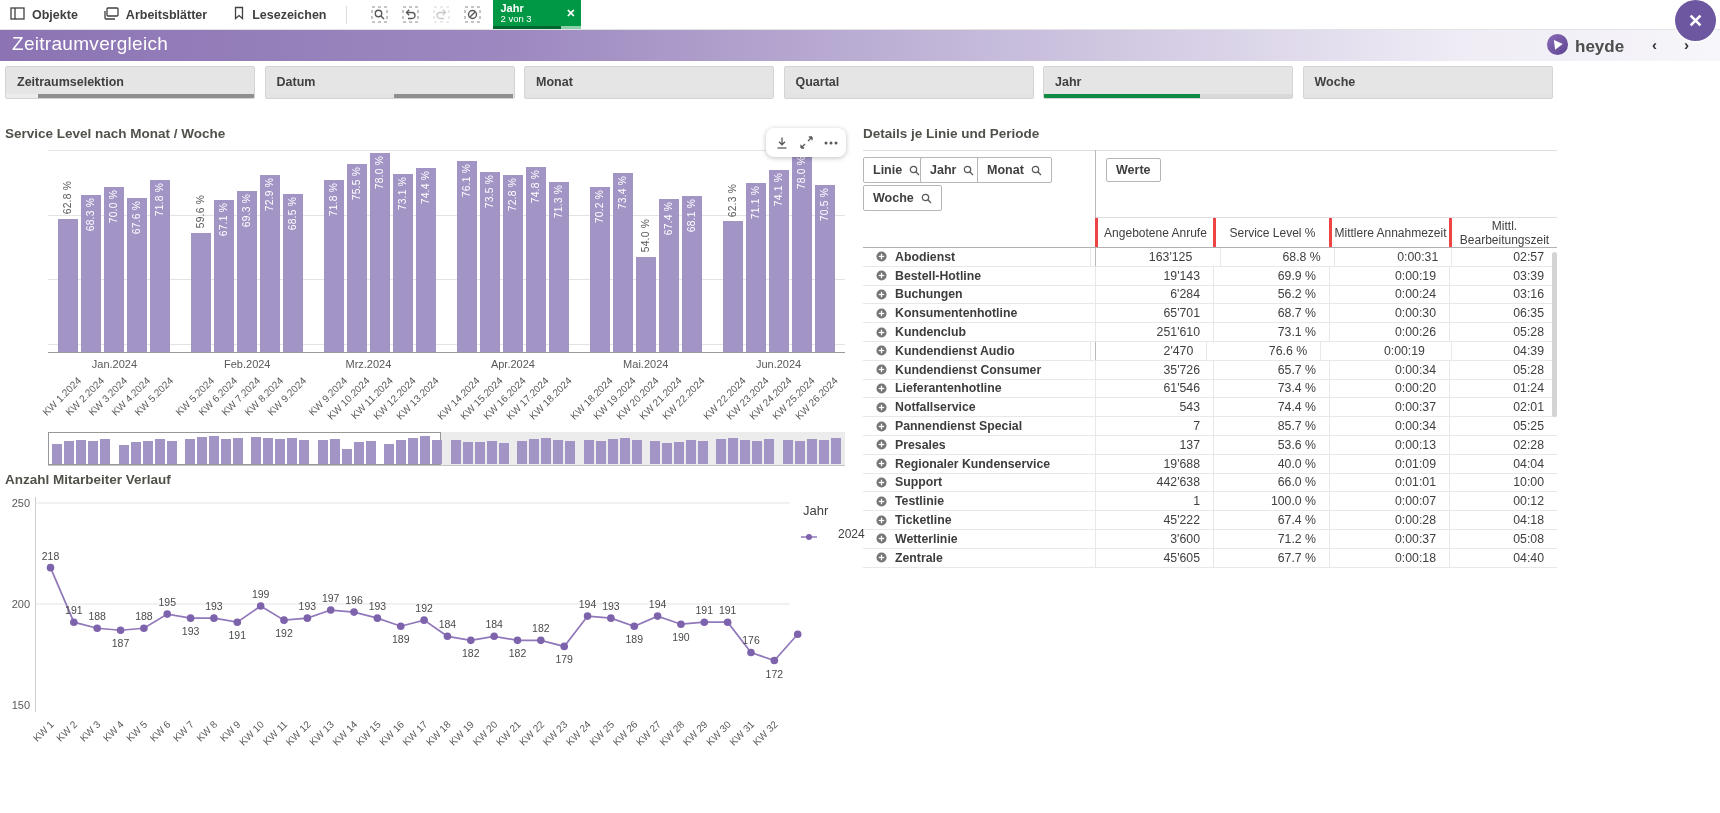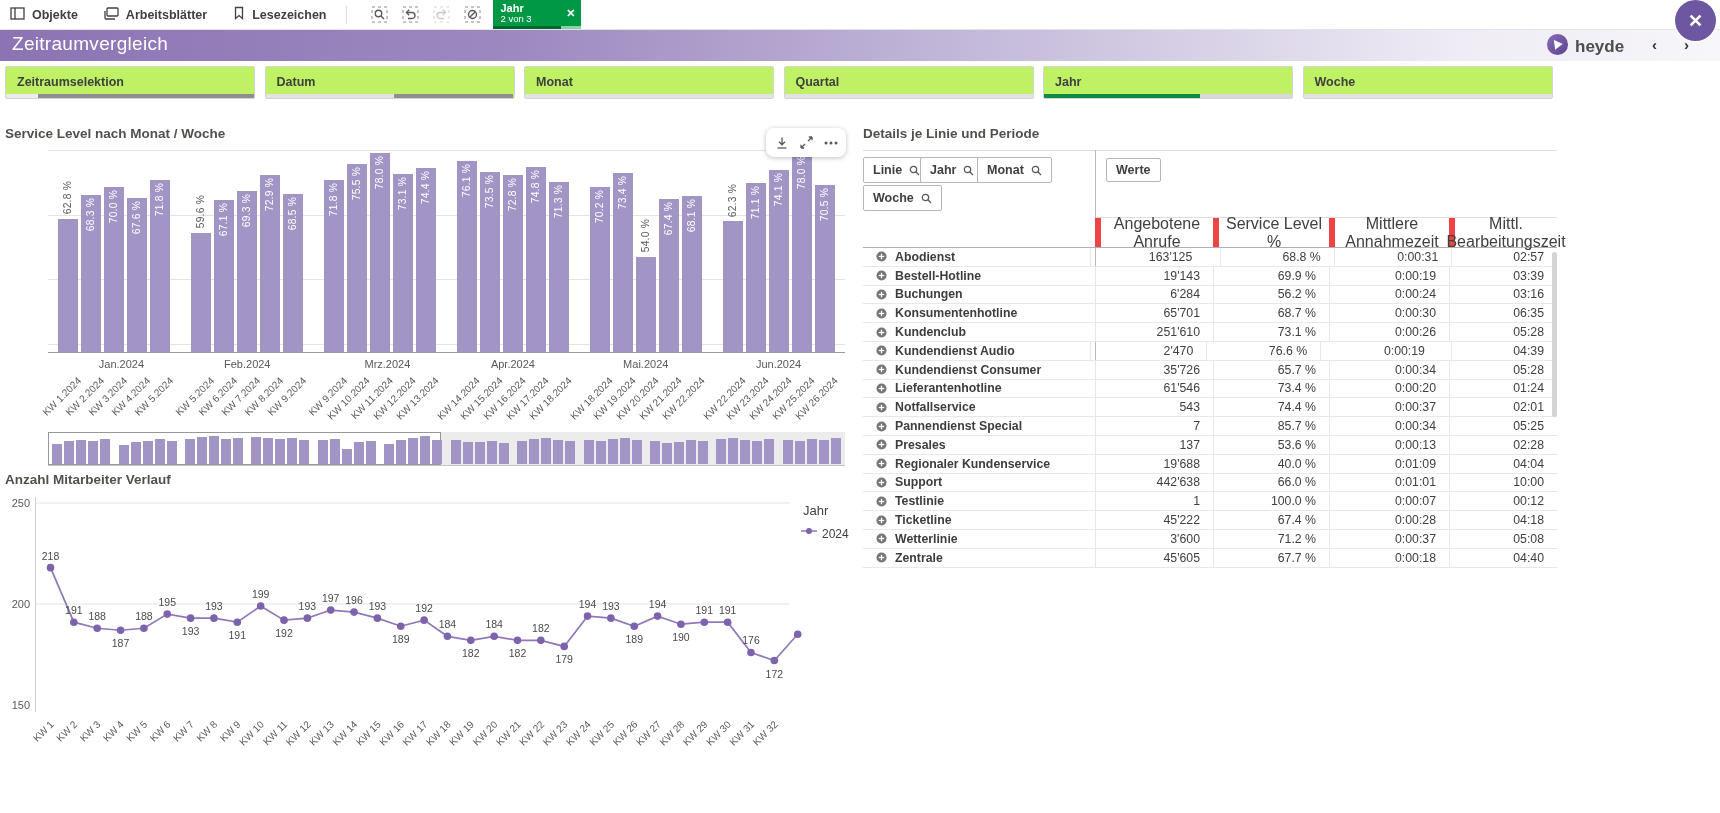--- a/index.html
+++ b/index.html
@@ -26,21 +26,21 @@
        background:linear-gradient(to right,#8c74b4 0%,#9d89c0 30%,#c9bfdd 60%,#efecf5 85%,#f7f6fa 100%);}
   .hdr-title{position:absolute;left:12px;top:4px;font-size:19px;font-weight:400;color:#fff;letter-spacing:.3px;}
   .brand{position:absolute;left:1546px;top:33px;display:flex;align-items:center;gap:6px;}
   .brand-name{font-size:17px;font-weight:700;color:#4d4d4d;}
   .nav-ch{position:absolute;top:36px;font-size:15px;font-weight:700;color:#333;cursor:pointer;line-height:18px;}
   .close-btn{position:absolute;left:1675px;top:0px;width:41px;height:41px;border-radius:50%;
              background:#6c57a0;color:#fff;display:flex;align-items:center;justify-content:center;
              font-size:18px;font-weight:700;z-index:6;cursor:pointer;box-shadow:0 0 0 2px rgba(255,255,255,.55);}
 
   
-  .filter-box{position:absolute;top:66px;width:250px;height:33px;background:#bef264;border:1px solid #d4d4d4;
+  .filter-box{position:absolute;top:66px;width:250px;height:33px;background:#e5e5e5;border:1px solid #d4d4d4;
               border-radius:2px;box-sizing:border-box;cursor:pointer;overflow:hidden;}
   .filter-label{position:absolute;left:11px;top:8px;font-size:12.5px;font-weight:700;color:#404040;}
   .filter-progress{position:absolute;left:0;right:0;bottom:0;height:4px;display:flex;}
   .filter-progress div{height:100%;}
 
   
   .ptitle{position:absolute;font-size:13.5px;font-weight:700;color:#51514b;}
 
   
   .chtools{position:absolute;left:766px;top:128px;width:80px;height:29px;background:#fff;border-radius:8px;
@@ -69,32 +69,32 @@
   .nav-grp{position:absolute;bottom:1px;display:flex;align-items:flex-end;gap:2px;}
   .nav-bar{width:10px;}
 
   
   .tline{position:absolute;background:#dedede;}
   .vdiv{position:absolute;left:1095px;top:150px;width:1px;height:418px;background:#b9b9b9;}
   .hline-strong{position:absolute;left:863px;top:247px;width:694px;height:1px;background:#b0b0b0;}
   .dim-chip{position:absolute;display:inline-flex;align-items:center;gap:7px;padding:5px 9px;border:1px solid #b6b6b6;
             border-radius:2px;background:#fff;font-size:12.5px;font-weight:700;color:#404040;cursor:pointer;}
   .thead{position:absolute;left:1095px;top:218px;display:flex;}
-  .thc{display:flex;align-items:center;justify-content:center;font-size:16px;color:#404040;height:29px;
-       border-left:6px solid #ef4444;box-sizing:border-box;text-align:center;}
+  .thc{display:flex;align-items:center;justify-content:center;font-size:12px;color:#404040;height:29px;
+       border-left:3px solid #ef4444;box-sizing:border-box;text-align:center;}
   .rows{position:absolute;left:863px;top:248px;}
   .trow{display:flex;width:694px;height:18.8px;box-sizing:border-box;border-bottom:1px solid #e8e8e8;cursor:pointer;}
   .tcell{box-sizing:border-box;display:flex;align-items:center;font-size:12.3px;overflow:hidden;}
   .tcell.lab{width:232px;padding-left:13px;gap:8px;font-weight:600;color:#3d3d3d;}
   .tcell.val{justify-content:flex-end;padding-right:13px;border-left:1px solid #e8e8e8;color:#404040;}
   .scroll-thumb{position:absolute;left:1552px;top:252px;width:5px;height:165px;background:#d4d4d4;border-radius:3px;}
 
   
   .lg-title{position:absolute;left:803px;top:503px;font-size:13px;color:#404040;}
-  .lg-item{position:absolute;left:801px;top:527px;display:flex;align-items:flex-start;gap:5px;font-size:12px;color:#404040;cursor:pointer;}
+  .lg-item{position:absolute;left:801px;top:527px;display:flex;align-items:flex-end;gap:21px;font-size:12px;color:#404040;cursor:pointer;}
   svg text{font-family:"Liberation Sans",sans-serif;}
 </style>
 </head>
 <body>
 
 <div class="app">
 
   <div class="tb">
     <div class="tb-item">
       <span>
@@ -349,23 +349,23 @@
         </div>
         <div class="bar" style="height: 199.18px; background: rgb(162, 149, 198);">
           <span class="bar-label in">78.0 %</span>
         </div>
         <div class="bar" style="height: 166.705px; background: rgb(162, 149, 198);">
           <span class="bar-label in">70.5 %</span>
         </div>
       </div>
     </div>
   <div class="months" id="months-row">
-      <div class="month-label" style="left: 7px; width: 132.833px;">Jan.2024</div>
+      <div class="month-label" style="left: 0px; width: 132.833px;">Jan.2024</div>
       <div class="month-label" style="left: 132.833px; width: 132.833px;">Feb.2024</div>
-      <div class="month-label" style="left: 273px; width: 132.833px;">Mrz.2024</div>
+      <div class="month-label" style="left: 254px; width: 132.833px;">Mrz.2024</div>
       <div class="month-label" style="left: 398.5px; width: 132.833px;">Apr.2024</div>
       <div class="month-label" style="left: 531.333px; width: 132.833px;">Mai.2024</div>
       <div class="month-label" style="left: 664.167px; width: 132.833px;">Jun.2024</div>
     </div>
   <div class="kwrow" id="kw-row">
       <span class="kww" style="left: 27.4167px; top: 2px;">
         <span class="kw">KW 1.2024</span>
       </span>
       <span class="kww" style="left: 50.4167px; top: 2px;">
         <span class="kw">KW 2.2024</span>

